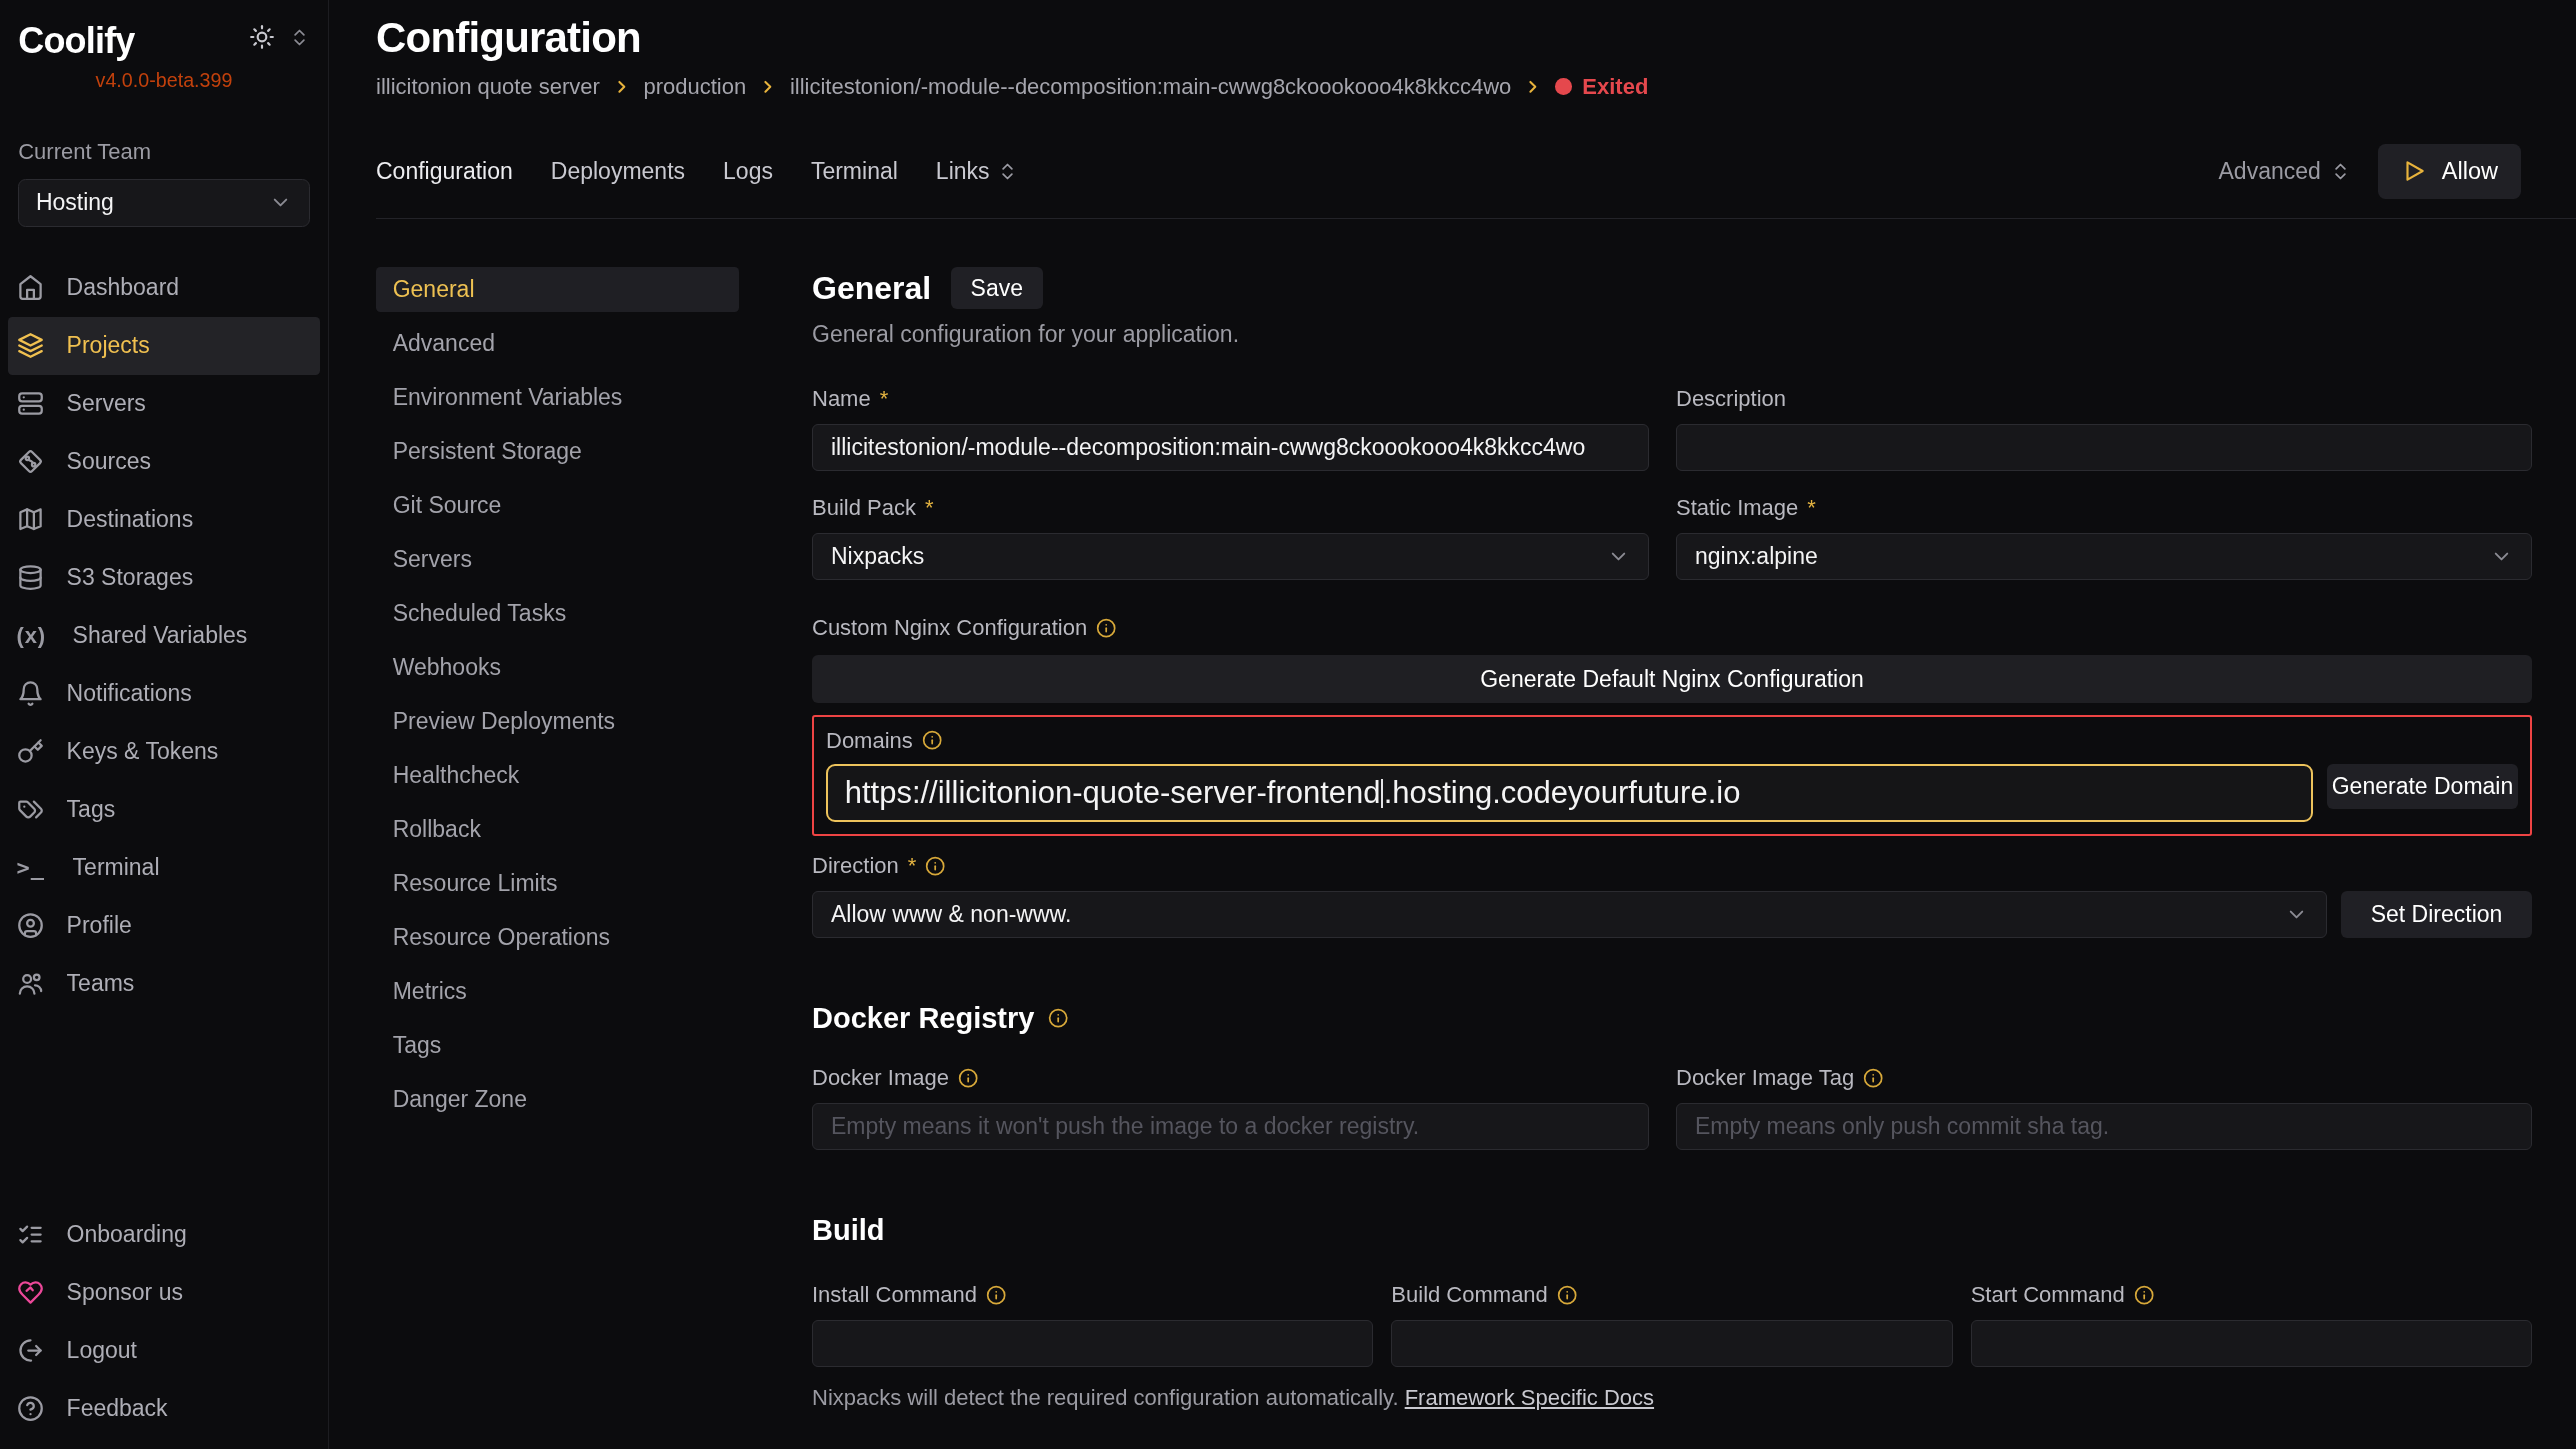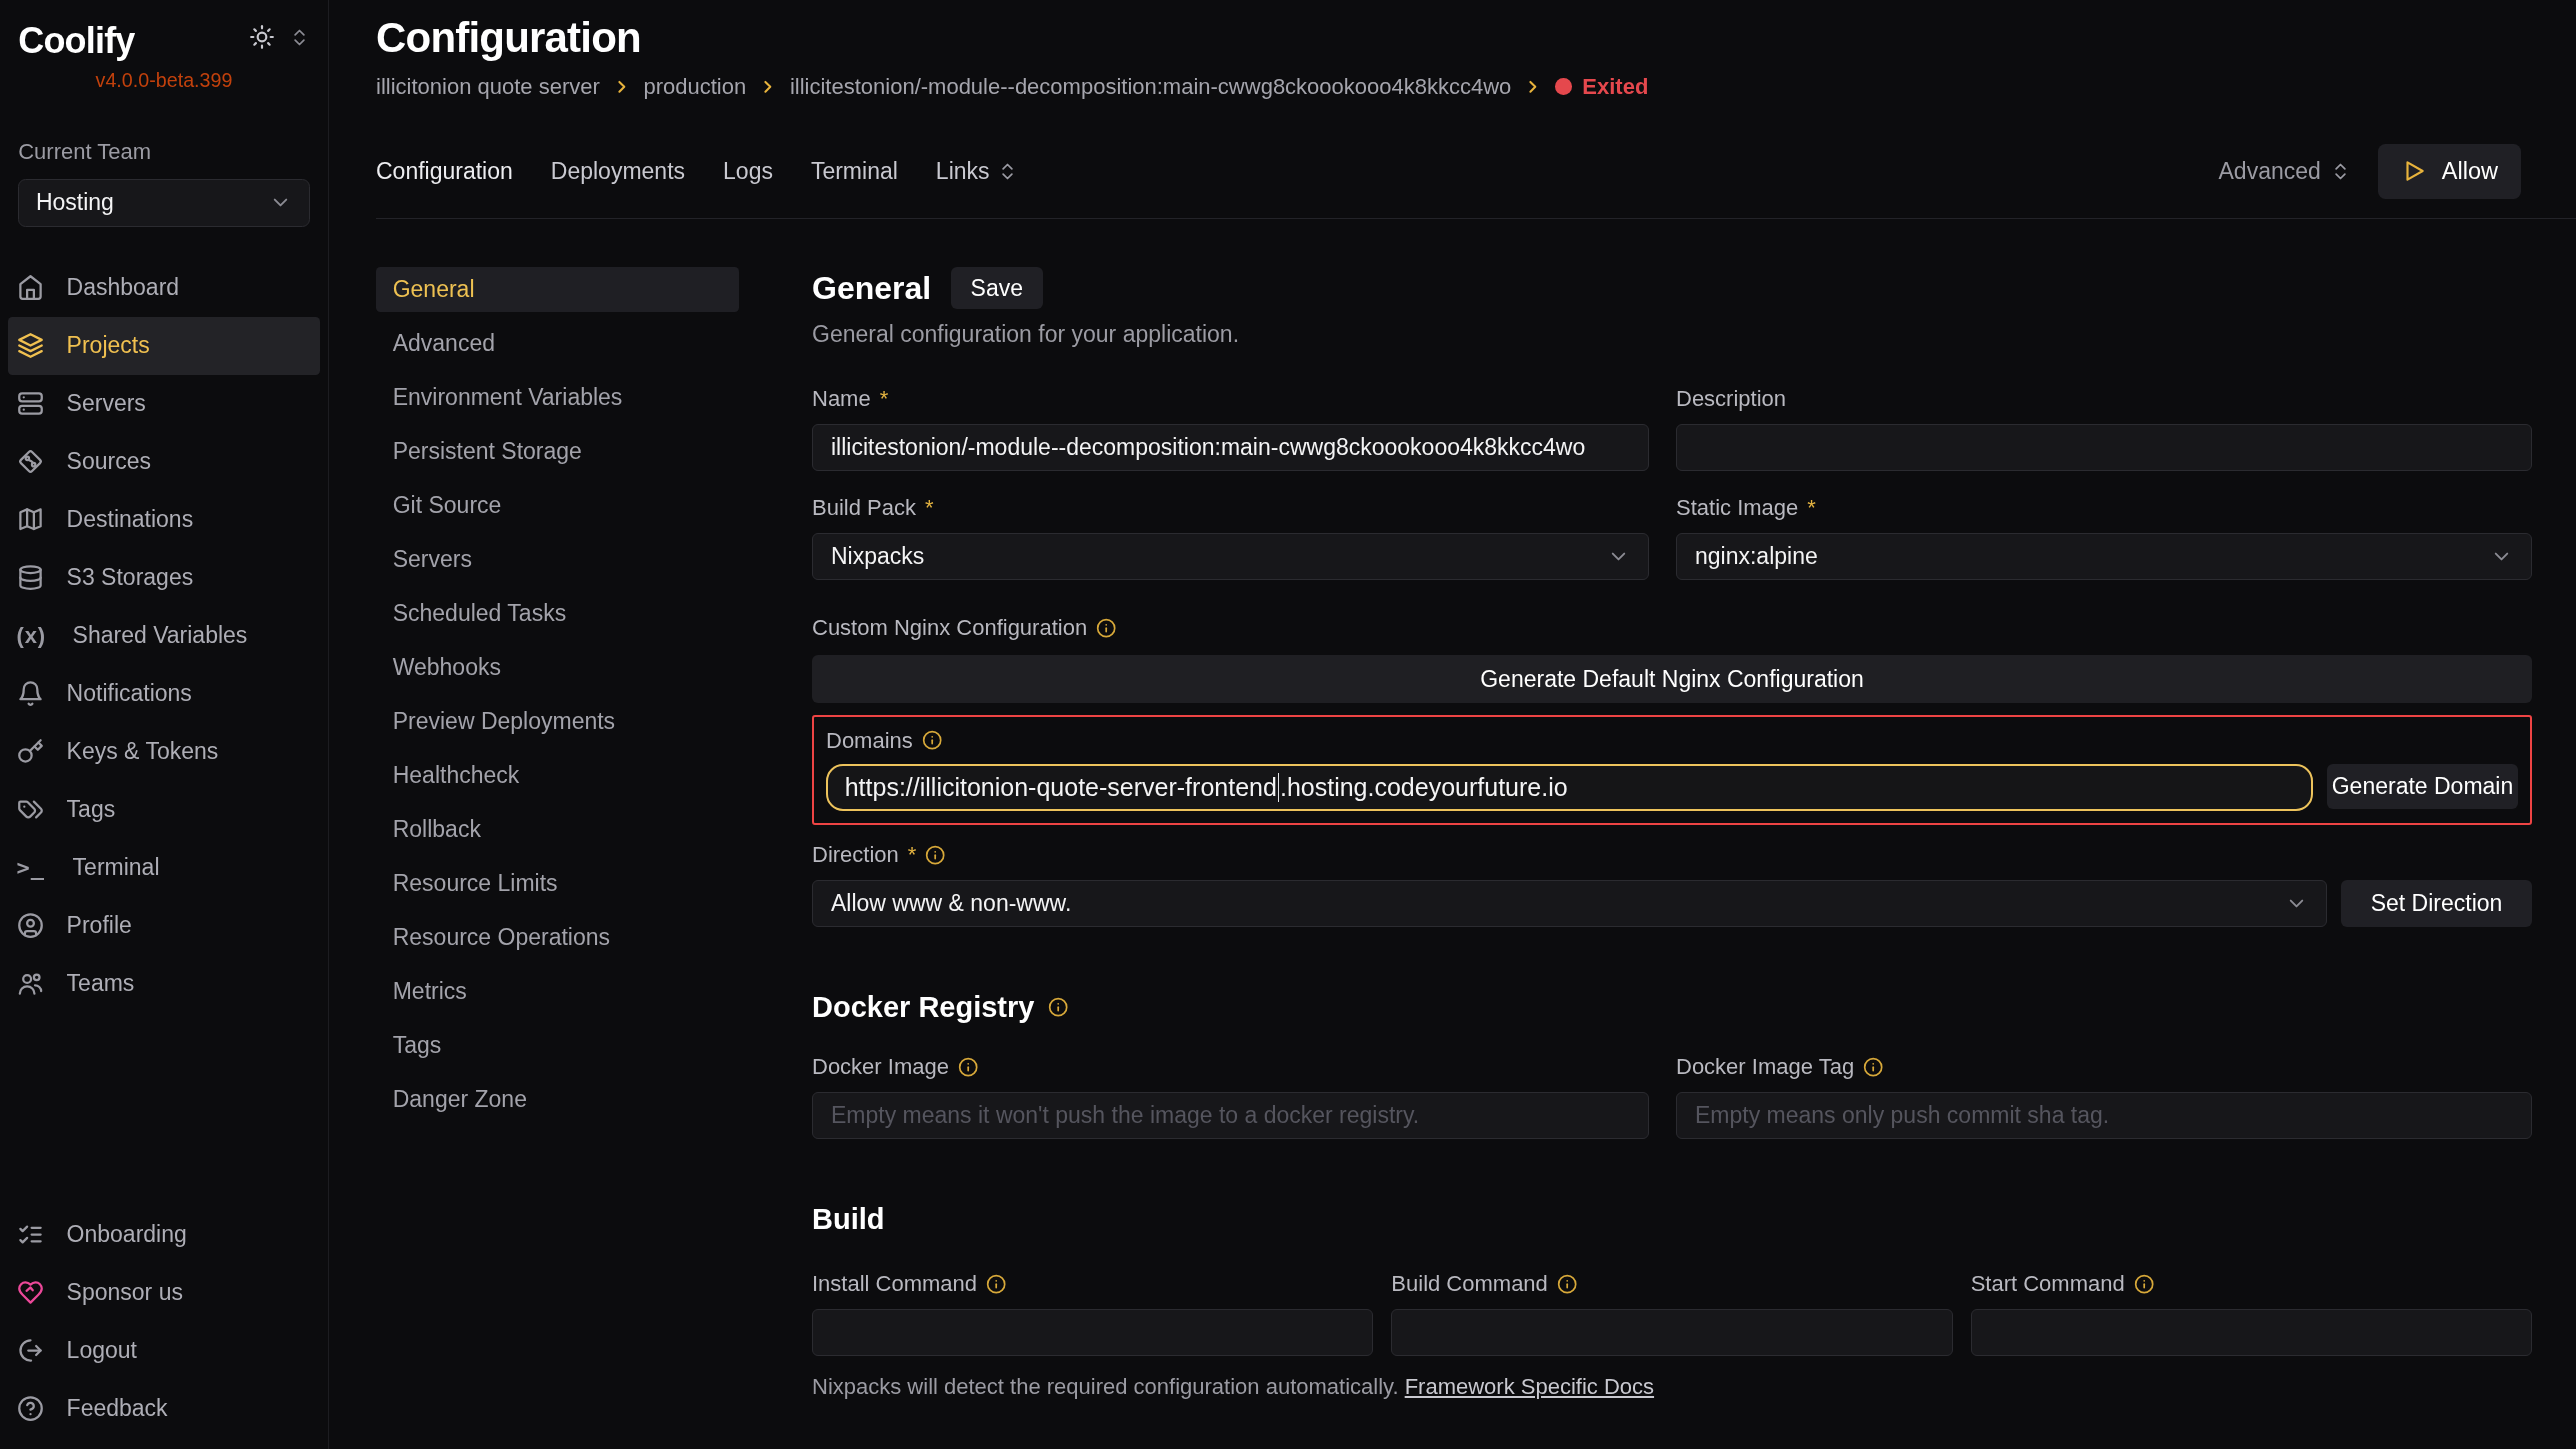--- a/index.html
+++ b/index.html
@@ -129,24 +129,24 @@
     border-radius: 6px; display: flex; align-items: center; justify-content: center;
     font-size: 23px; color: #ffffff;
   }
 
   .domains-box {
     margin-top: 12px; border: 2.3px solid #ef4444; border-radius: 3px;
     padding: 10.6px 12px 12px 12px;
   }
   .domains-row { display: flex; gap: 13.6px; margin-top: 10.6px; }
   .domains-input {
-    flex: 1; height: 47px; background: #151517;
-    border: 2.3px solid #edc35c; border-radius: 17px;
+    flex: 1; height: 58px; background: #151517;
+    border: 2.3px solid #edc35c; border-radius: 9px;
     display: flex; align-items: center; padding: 0 16.7px;
-    font-size: 25px; color: #f4f4f5; white-space: nowrap; overflow: hidden;
+    font-size: 31px; color: #f4f4f5; white-space: nowrap; overflow: hidden;
   }
   .caret { display: inline-block; width: 1.5px; height: 29px; background: #e4e4e7; margin: 0 0.8px; }
   .side-btn {
     width: 191px; flex-shrink: 0; height: 45px; background: #202025;
     border-radius: 6px; display: flex; align-items: center; justify-content: center;
     font-size: 23px; color: #fff;
   }
   .direction-block { margin-top: 16.7px; }
   .direction-row { display: flex; gap: 13.6px; }
   .direction-row .select { flex: 1; }

